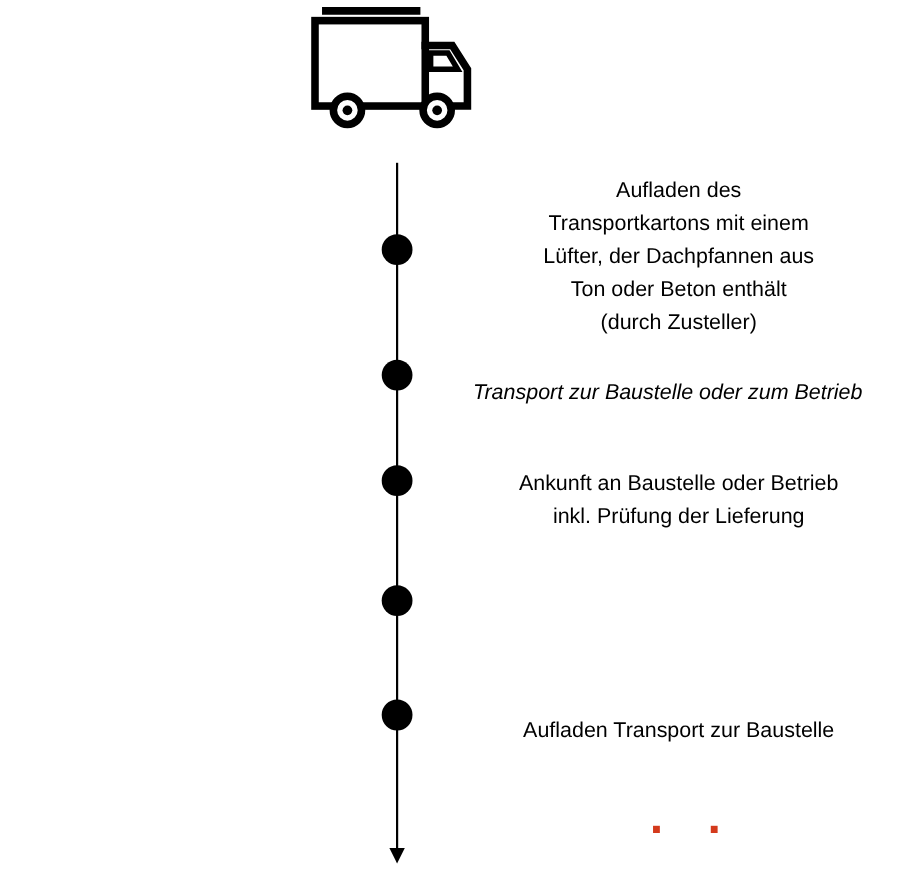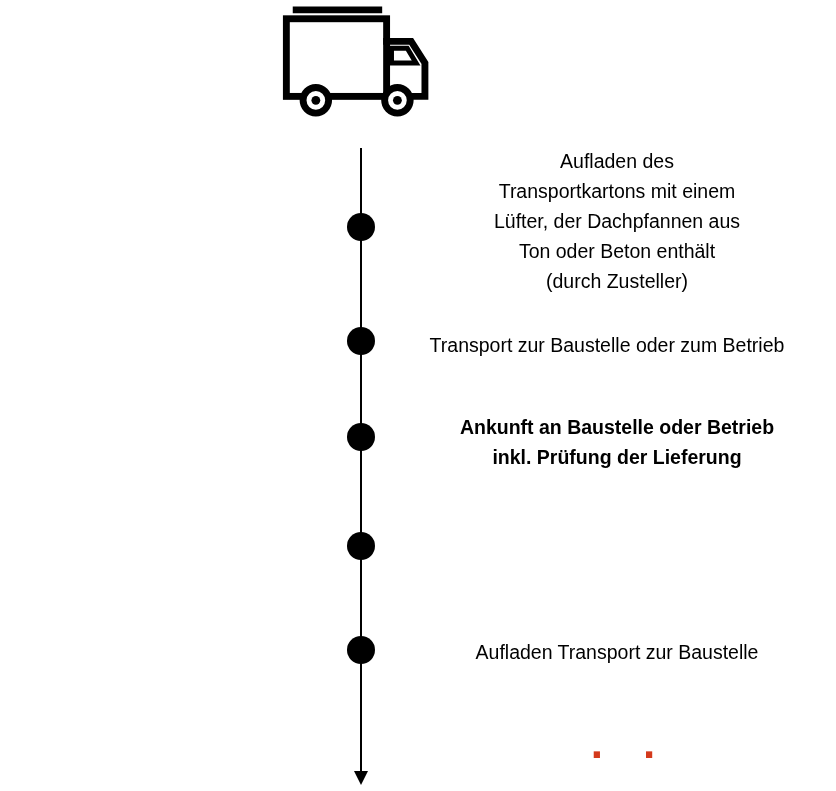--- a/index.html
+++ b/index.html
@@ -53,24 +53,25 @@
   .dot-3 { top: 423px; }
   .dot-4 { top: 532px; }
   .dot-5 { top: 636px; }
   .step-label {
     position: absolute;
     text-align: center;
     white-space: pre-line;
     font-size: 19.5px;
     line-height: 30px;
     color: #000000;
+    margin-top: 12px;
   }
   .step-1 { top: 146px; left: 398px; width: 438px; }
-  .step-2 { top: 330px; left: 378px; width: 458px; }
-  .step-3 { top: 412px; left: 398px; width: 438px; font-weight: bold; }
+  .step-2 { top: 330px; left: 378px; width: 458px; font-style: italic; }
+  .step-3 { top: 412px; left: 398px; width: 438px; }
   .step-4 { top: 520px; left: 378px; width: 458px; font-weight: bold; font-size: 20px; }
   .step-5 { top: 637px; left: 398px; width: 438px; }
   .ellipsis {
     position: absolute;
     left: 575px;
     top: 718px;
     width: 110px;
     text-align: center;
     font-size: 44px;
     font-weight: bold;

